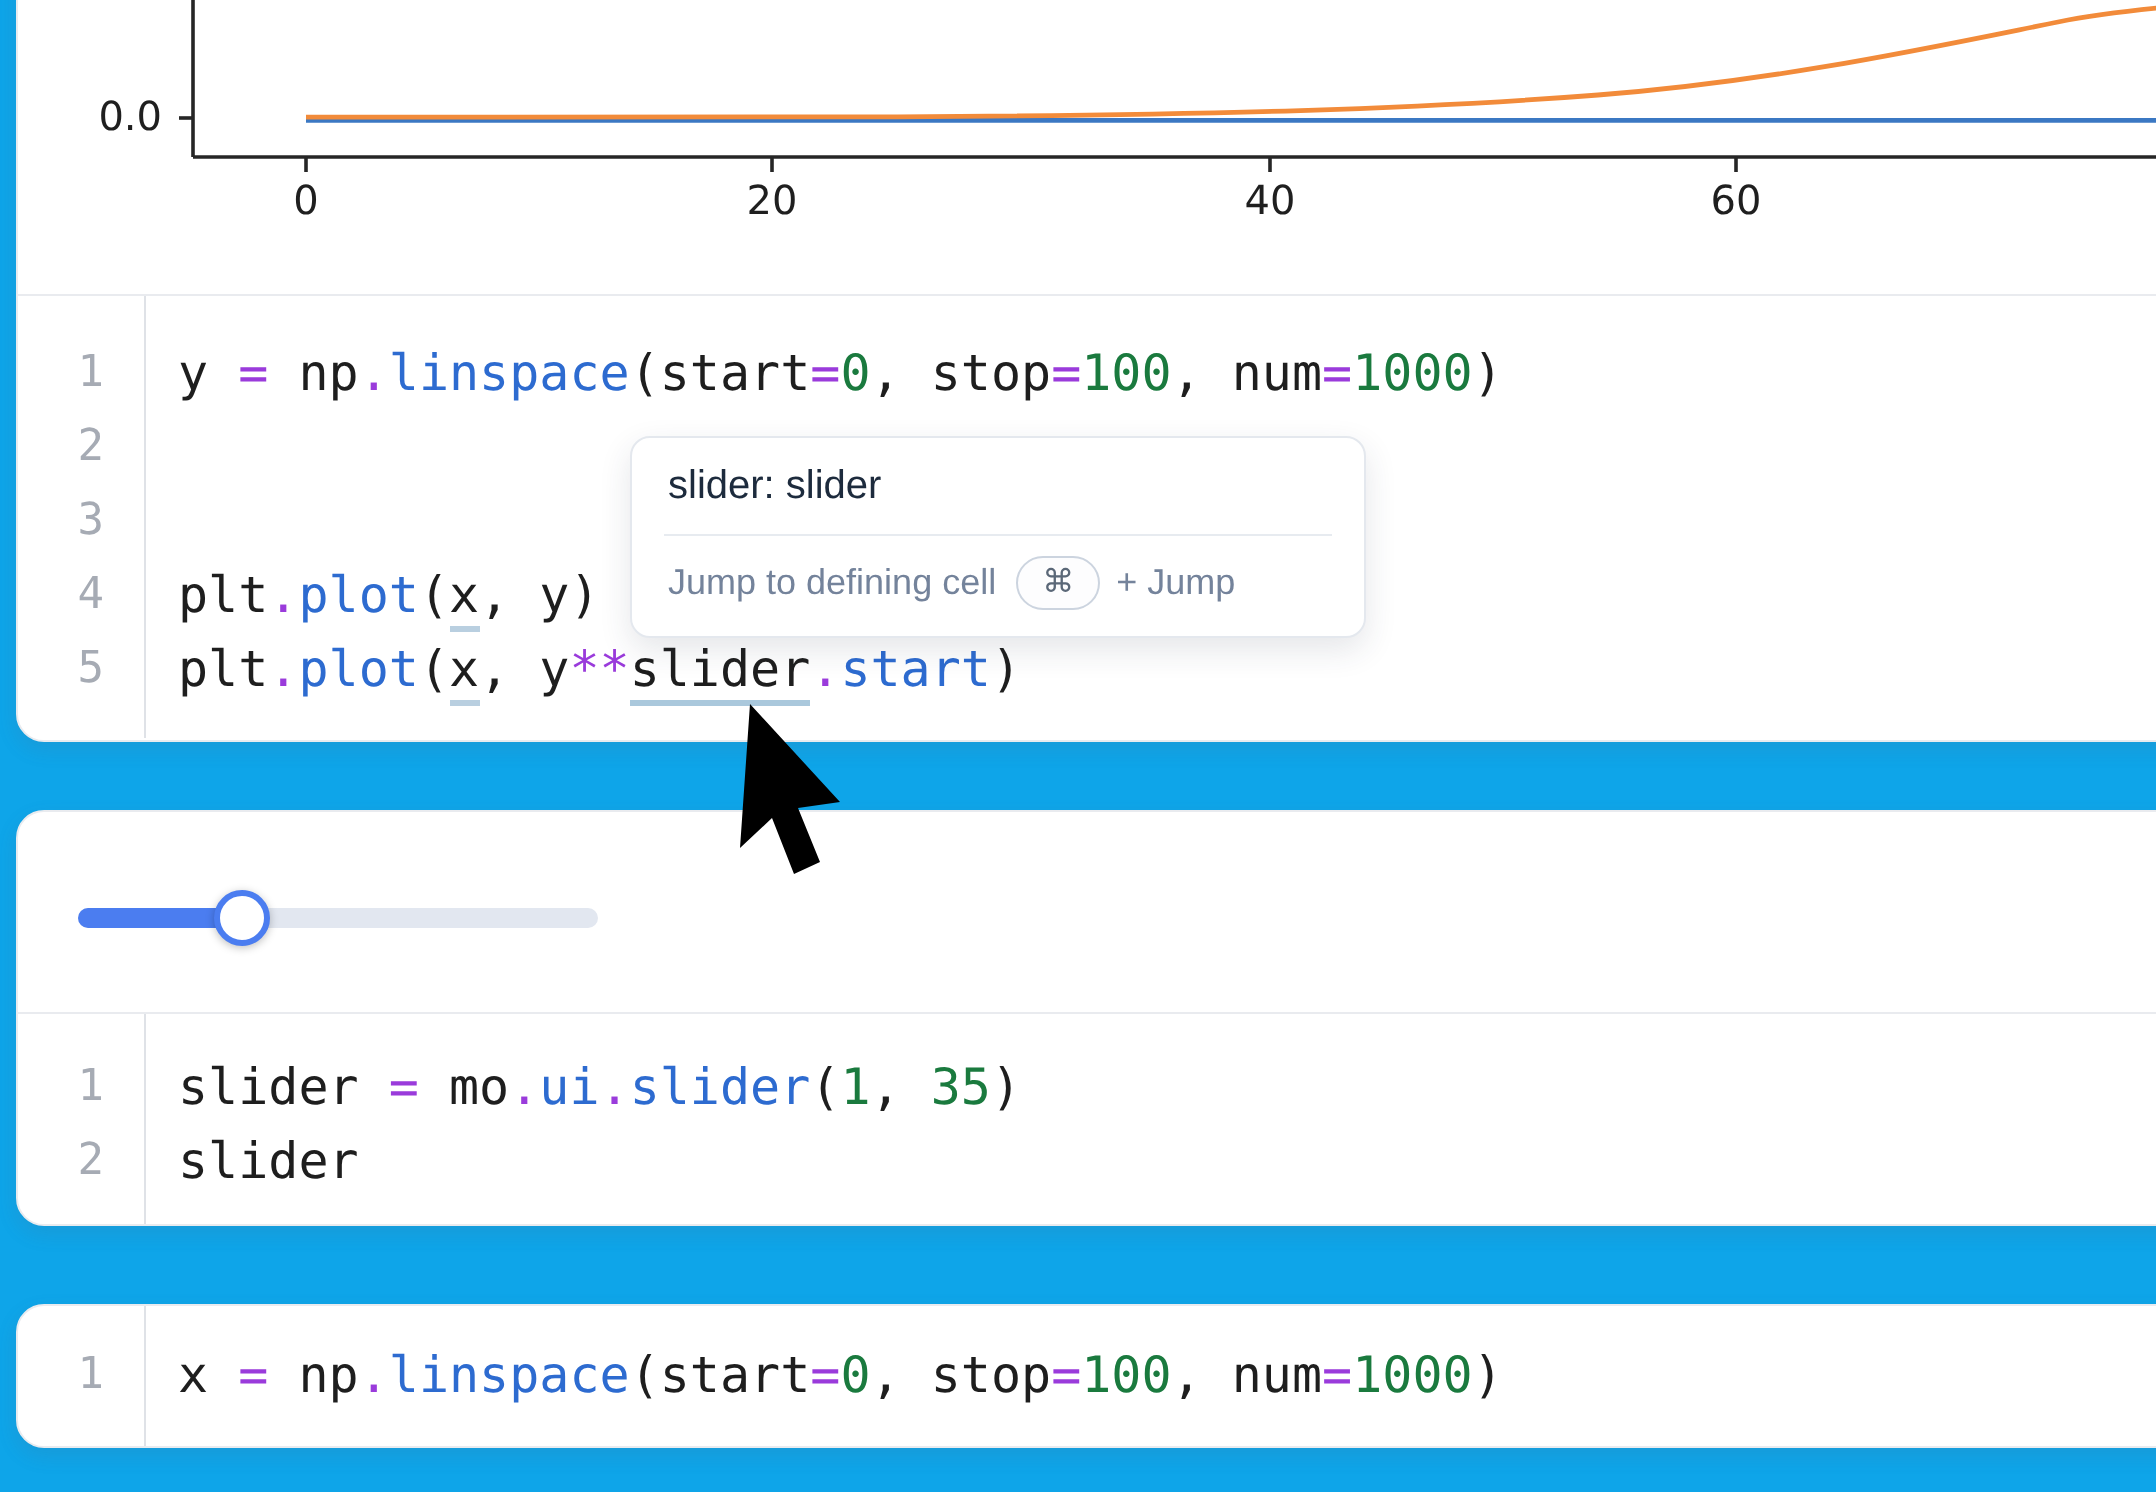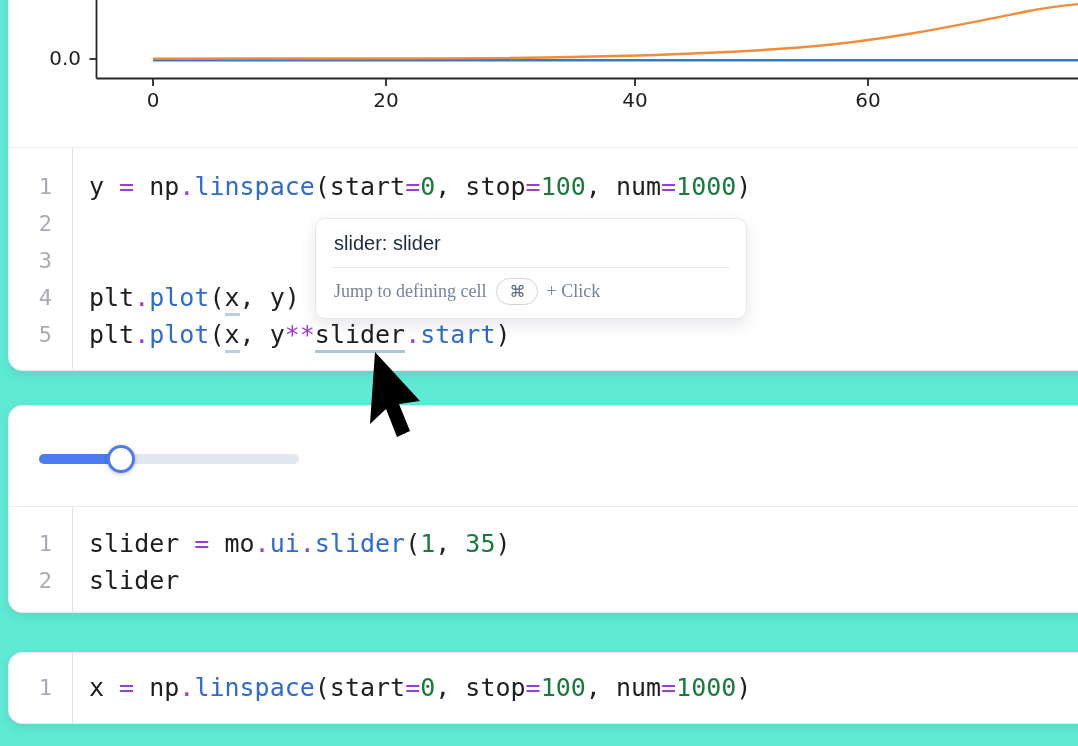--- a/index.html
+++ b/index.html
@@ -1,19 +1,19 @@
 <!DOCTYPE html>
 <html><head>
 <meta charset="utf-8">
 <style>
   * { margin:0; padding:0; box-sizing:border-box; }
   html,body { background:#ffffff; }
   .page {
     position:relative; width:1078px; height:746px; overflow:hidden;
-    background:#5eead4; font-family:"Liberation Sans", sans-serif;
+    background:#0ea5e9; font-family:"Liberation Sans", sans-serif;
   }
   
   .cell {
     position:absolute; left:8px; width:1400px; background:#fff;
     border:1px solid #e9ebef; border-radius:14px;
     box-shadow:0 4px 10px rgba(90,95,110,0.14);
   }
   .cell-output { position:relative; border-bottom:1px solid #e9ebef; }
   .code-area { display:flex; font-family:"DejaVu Sans Mono", monospace; }
   .gutter {
@@ -38,29 +38,29 @@
     position:absolute; left:0; top:0; height:10px; width:85px;
     border-radius:5px; background:#4b7df0;
   }
   .slider-thumb {
     position:absolute; left:68px; top:-9px; width:28px; height:28px;
     background:#fff; border:3px solid #4b7df0; border-radius:50%;
     box-shadow:0 1px 4px rgba(0,0,0,0.25);
   }
   
   .tooltip {
-    position:absolute; left:315px; top:218px; width:432px; z-index:20;
+    position:absolute; left:315px; top:218px; width:368px; z-index:20;
     background:#fff; border:1px solid #e4e8ee; border-radius:10px;
     box-shadow:0 6px 16px rgba(40,50,70,0.12);
   }
   .tt-title { padding:13px 18px 12px; font-size:20px; color:#1d2b3d; }
   .tt-div { border-top:1px solid #e7ebf0; margin:0 16px; }
   .tt-footer {
     padding:10px 18px 13px; font-size:18px; color:#74839b;
-    display:flex; align-items:center;font-family:Liberation Serif, serif;
+    display:flex; align-items:center;
   }
   .kbd {
     display:inline-block; margin:0 8px 0 10px; padding:0 12px; height:27px;
     line-height:25px; font-size:16px; color:#5b6878;
     border:1.5px solid #ccd4df; border-radius:14px; background:#fdfdfe;
   }
   .cursor-svg { position:absolute; left:360px; top:348px; z-index:30; }
   svg text { font-family:"DejaVu Sans", sans-serif; }
 </style>
 </head>
@@ -113,21 +113,21 @@
       </div>
     </div>
   </div>
 
   <div class="tooltip">
     <div class="tt-title">slider: slider</div>
     <div class="tt-div"></div>
     <div class="tt-footer">
       <span>Jump to defining cell</span>
       <span class="kbd">⌘</span>
-      <span>+ Click</span>
+      <span>+ Jump</span>
     </div>
   </div>
 
   <div class="cell" style="top:405px; height:208px;">
     <div class="cell-output" style="height:101px;">
       <div class="slider-track">
         <div class="slider-fill"></div>
         <div class="slider-thumb"></div>
       </div>
     </div>

